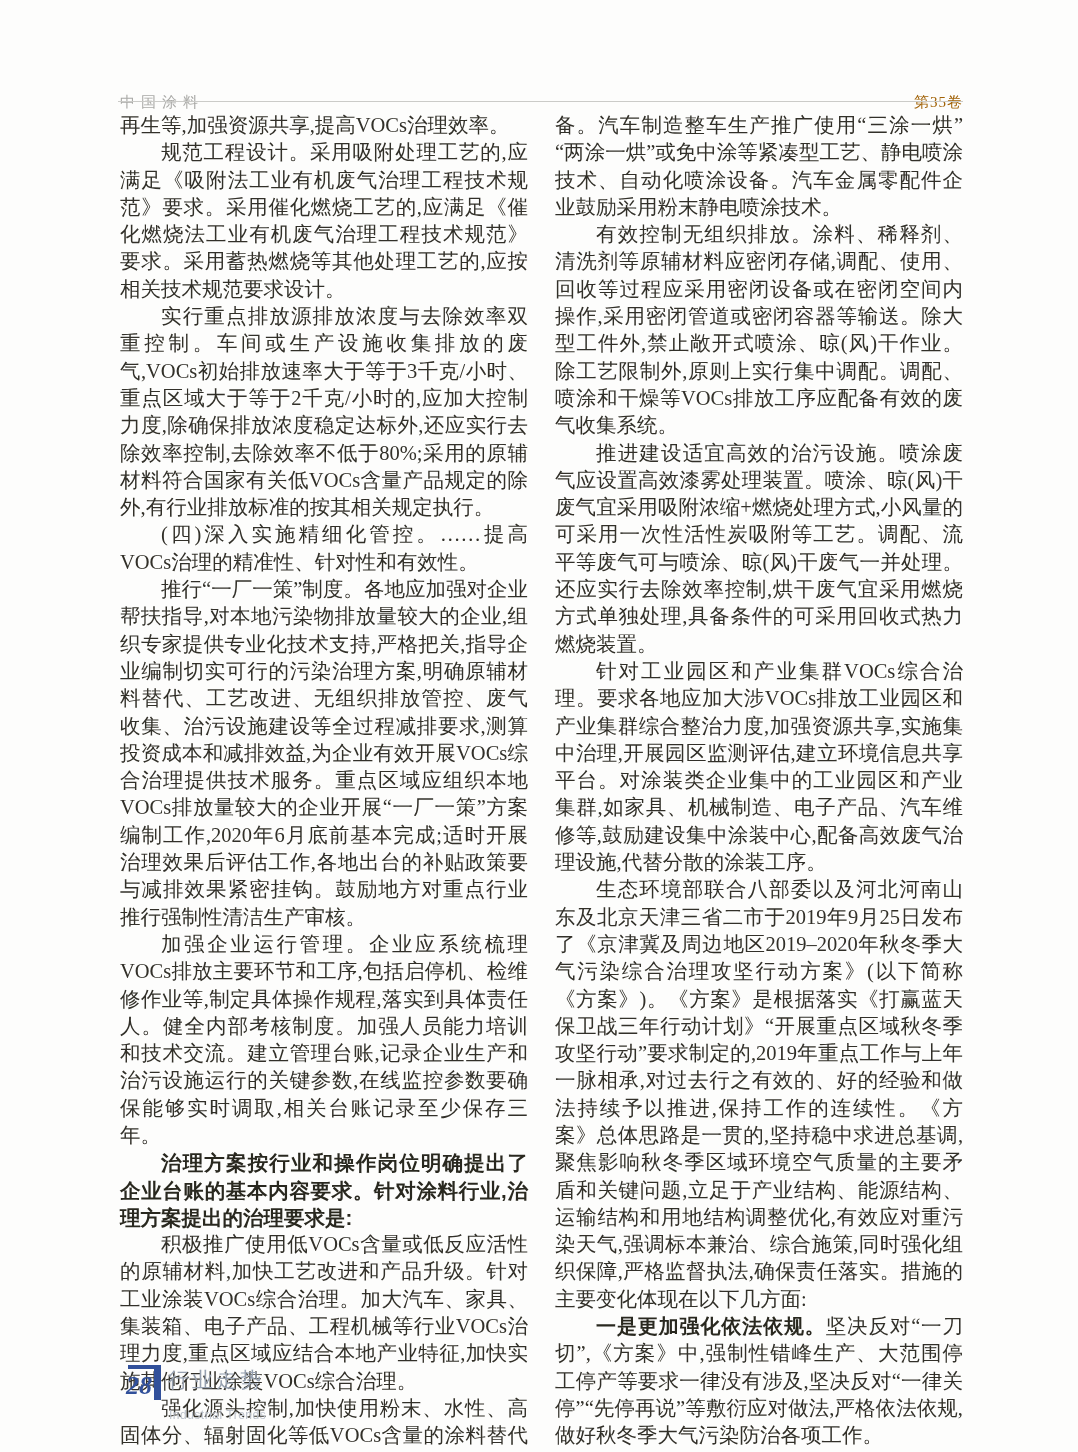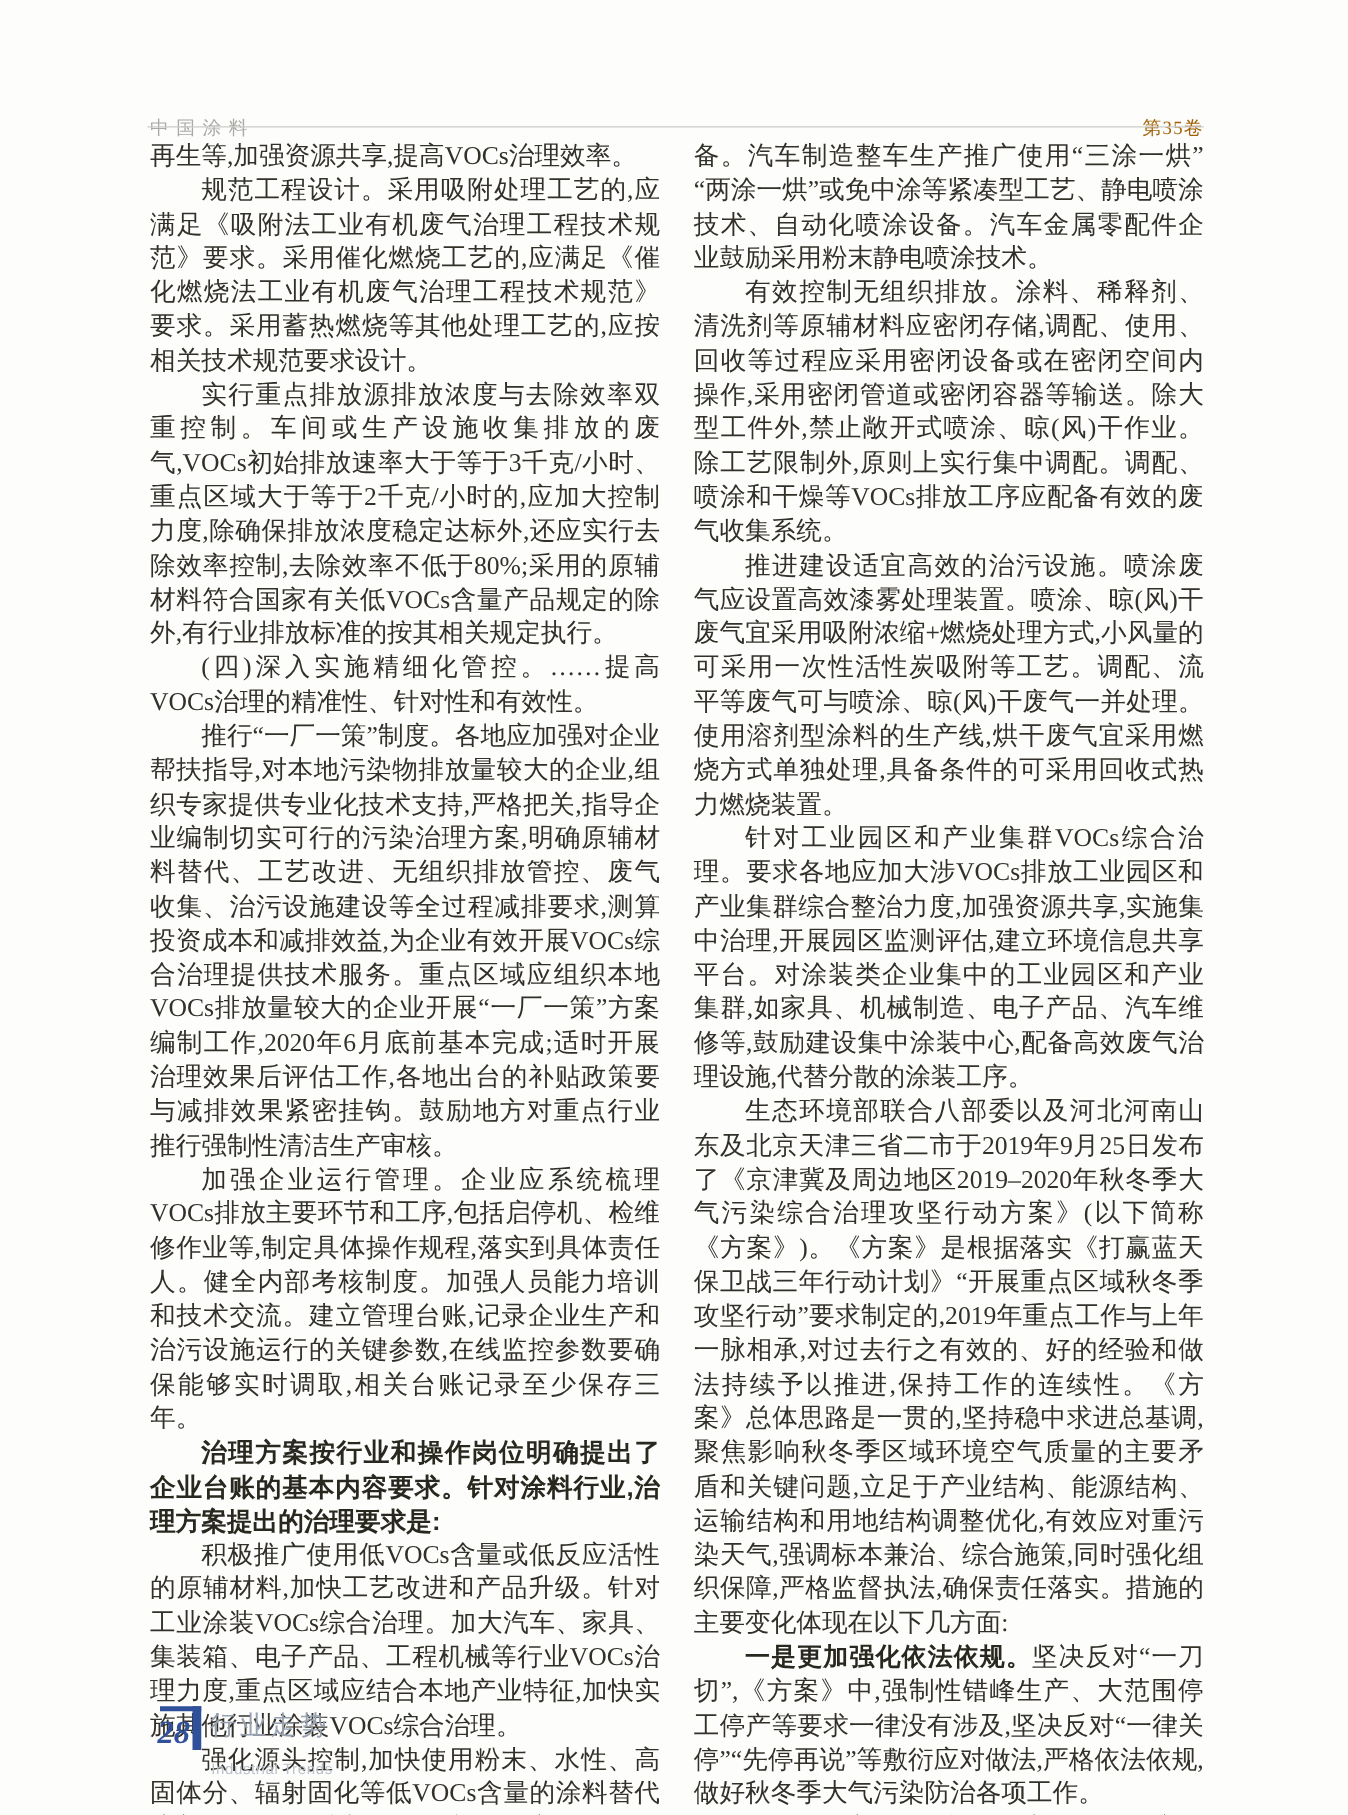--- a/index.html
+++ b/index.html
@@ -88,21 +88,21 @@
         <p class="para">(四)深入实施精细化管控。……提高VOCs治理的精准性、针对性和有效性。</p>
         <p class="para">推行“一厂一策”制度。各地应加强对企业帮扶指导,对本地污染物排放量较大的企业,组织专家提供专业化技术支持,严格把关,指导企业编制切实可行的污染治理方案,明确原辅材料替代、工艺改进、无组织排放管控、废气收集、治污设施建设等全过程减排要求,测算投资成本和减排效益,为企业有效开展VOCs综合治理提供技术服务。重点区域应组织本地VOCs排放量较大的企业开展“一厂一策”方案编制工作,2020年6月底前基本完成;适时开展治理效果后评估工作,各地出台的补贴政策要与减排效果紧密挂钩。鼓励地方对重点行业推行强制性清洁生产审核。</p>
         <p class="para">加强企业运行管理。企业应系统梳理VOCs排放主要环节和工序,包括启停机、检维修作业等,制定具体操作规程,落实到具体责任人。健全内部考核制度。加强人员能力培训和技术交流。建立管理台账,记录企业生产和治污设施运行的关键参数,在线监控参数要确保能够实时调取,相关台账记录至少保存三年。</p>
         <p class="para bold">治理方案按行业和操作岗位明确提出了企业台账的基本内容要求。针对涂料行业,治理方案提出的治理要求是:</p>
         <p class="para">积极推广使用低VOCs含量或低反应活性的原辅材料,加快工艺改进和产品升级。针对工业涂装VOCs综合治理。加大汽车、家具、集装箱、电子产品、工程机械等行业VOCs治理力度,重点区域应结合本地产业特征,加快实施其他行业涂装VOCs综合治理。</p>
         <p class="para">强化源头控制,加快使用粉末、水性、高固体分、辐射固化等低VOCs含量的涂料替代溶剂型涂料。重点区域汽车制造底漆大力推广使用水性涂料,乘用车中涂、色漆大力推广使用高固体分或水性涂料,加快客车、货车等中涂、色漆改造。</p>
       </div>
     <div class="col">
         <p class="para no-indent">备。汽车制造整车生产推广使用“三涂一烘”“两涂一烘”或免中涂等紧凑型工艺、静电喷涂技术、自动化喷涂设备。汽车金属零配件企业鼓励采用粉末静电喷涂技术。</p>
         <p class="para">有效控制无组织排放。涂料、稀释剂、清洗剂等原辅材料应密闭存储,调配、使用、回收等过程应采用密闭设备或在密闭空间内操作,采用密闭管道或密闭容器等输送。除大型工件外,禁止敞开式喷涂、晾(风)干作业。除工艺限制外,原则上实行集中调配。调配、喷涂和干燥等VOCs排放工序应配备有效的废气收集系统。</p>
-        <p class="para">推进建设适宜高效的治污设施。喷涂废气应设置高效漆雾处理装置。喷涂、晾(风)干废气宜采用吸附浓缩+燃烧处理方式,小风量的可采用一次性活性炭吸附等工艺。调配、流平等废气可与喷涂、晾(风)干废气一并处理。使用溶剂型涂料的生产线,烘干废气宜采用燃烧方式单独处理,具备条件的可采用回收式热力燃烧装置。</p>
+        <p class="para">推进建设适宜高效的治污设施。喷涂废气应设置高效漆雾处理装置。喷涂、晾(风)干废气宜采用吸附浓缩+燃烧处理方式,小风量的可采用一次性活性炭吸附等工艺。调配、流平等废气可与喷涂、晾(风)干废气一并处理。还应实行去除效率控制,烘干废气宜采用燃烧方式单独处理,具备条件的可采用回收式热力燃烧装置。</p>
         <p class="para">针对工业园区和产业集群VOCs综合治理。要求各地应加大涉VOCs排放工业园区和产业集群综合整治力度,加强资源共享,实施集中治理,开展园区监测评估,建立环境信息共享平台。对涂装类企业集中的工业园区和产业集群,如家具、机械制造、电子产品、汽车维修等,鼓励建设集中涂装中心,配备高效废气治理设施,代替分散的涂装工序。</p>
         <p class="para">生态环境部联合八部委以及河北河南山东及北京天津三省二市于2019年9月25日发布了《京津冀及周边地区2019–2020年秋冬季大气污染综合治理攻坚行动方案》(以下简称《方案》)。《方案》是根据落实《打赢蓝天保卫战三年行动计划》“开展重点区域秋冬季攻坚行动”要求制定的,2019年重点工作与上年一脉相承,对过去行之有效的、好的经验和做法持续予以推进,保持工作的连续性。《方案》总体思路是一贯的,坚持稳中求进总基调,聚焦影响秋冬季区域环境空气质量的主要矛盾和关键问题,立足于产业结构、能源结构、运输结构和用地结构调整优化,有效应对重污染天气,强调标本兼治、综合施策,同时强化组织保障,严格监督执法,确保责任落实。措施的主要变化体现在以下几方面:</p>
         <p class="para"><b>一是更加强化依法依规。</b>坚决反对“一刀切”,《方案》中,强制性错峰生产、大范围停工停产等要求一律没有涉及,坚决反对“一律关停”“先停再说”等敷衍应对做法,严格依法依规,做好秋冬季大气污染防治各项工作。</p>
         <p class="para"><b>二是更加突出科学施策。</b>实施差异化应急管理,有效应对重污染天气。各地根据《关于加强重污染天气应对夯实应急减排措施的指导意见》,进一步完善</p>
       </div>
   </div>
 
   <div class="footer-mark-h"></div>
   <div class="footer-mark-v"></div>
   <div class="footer-page">28</div>

